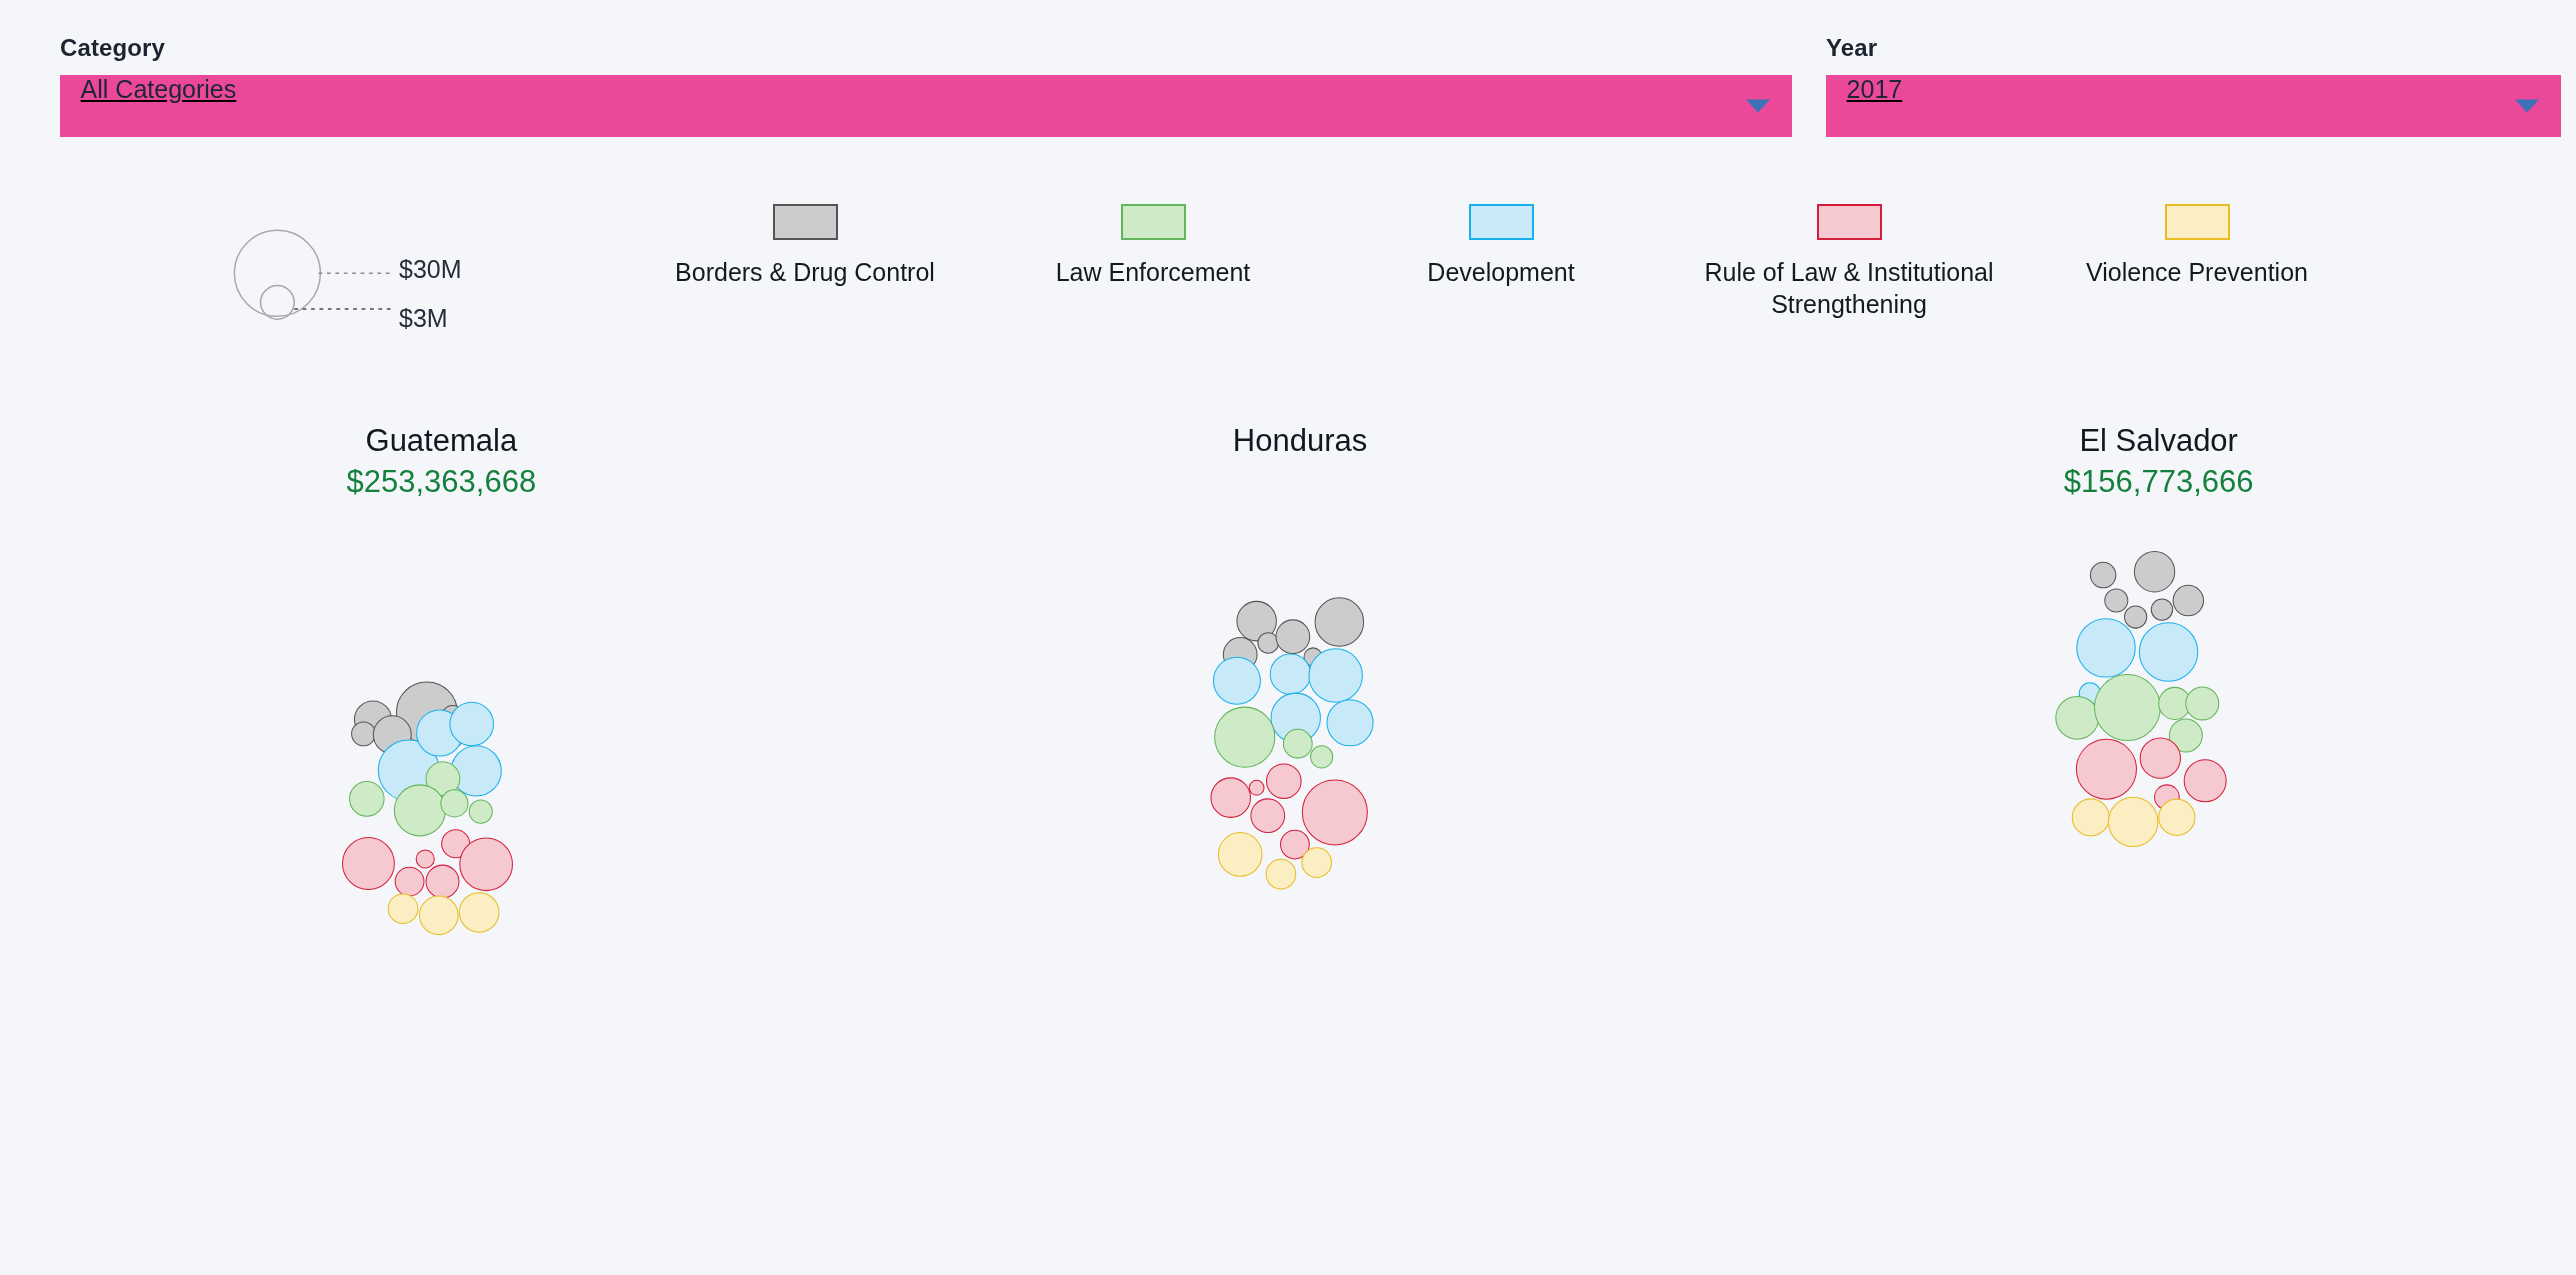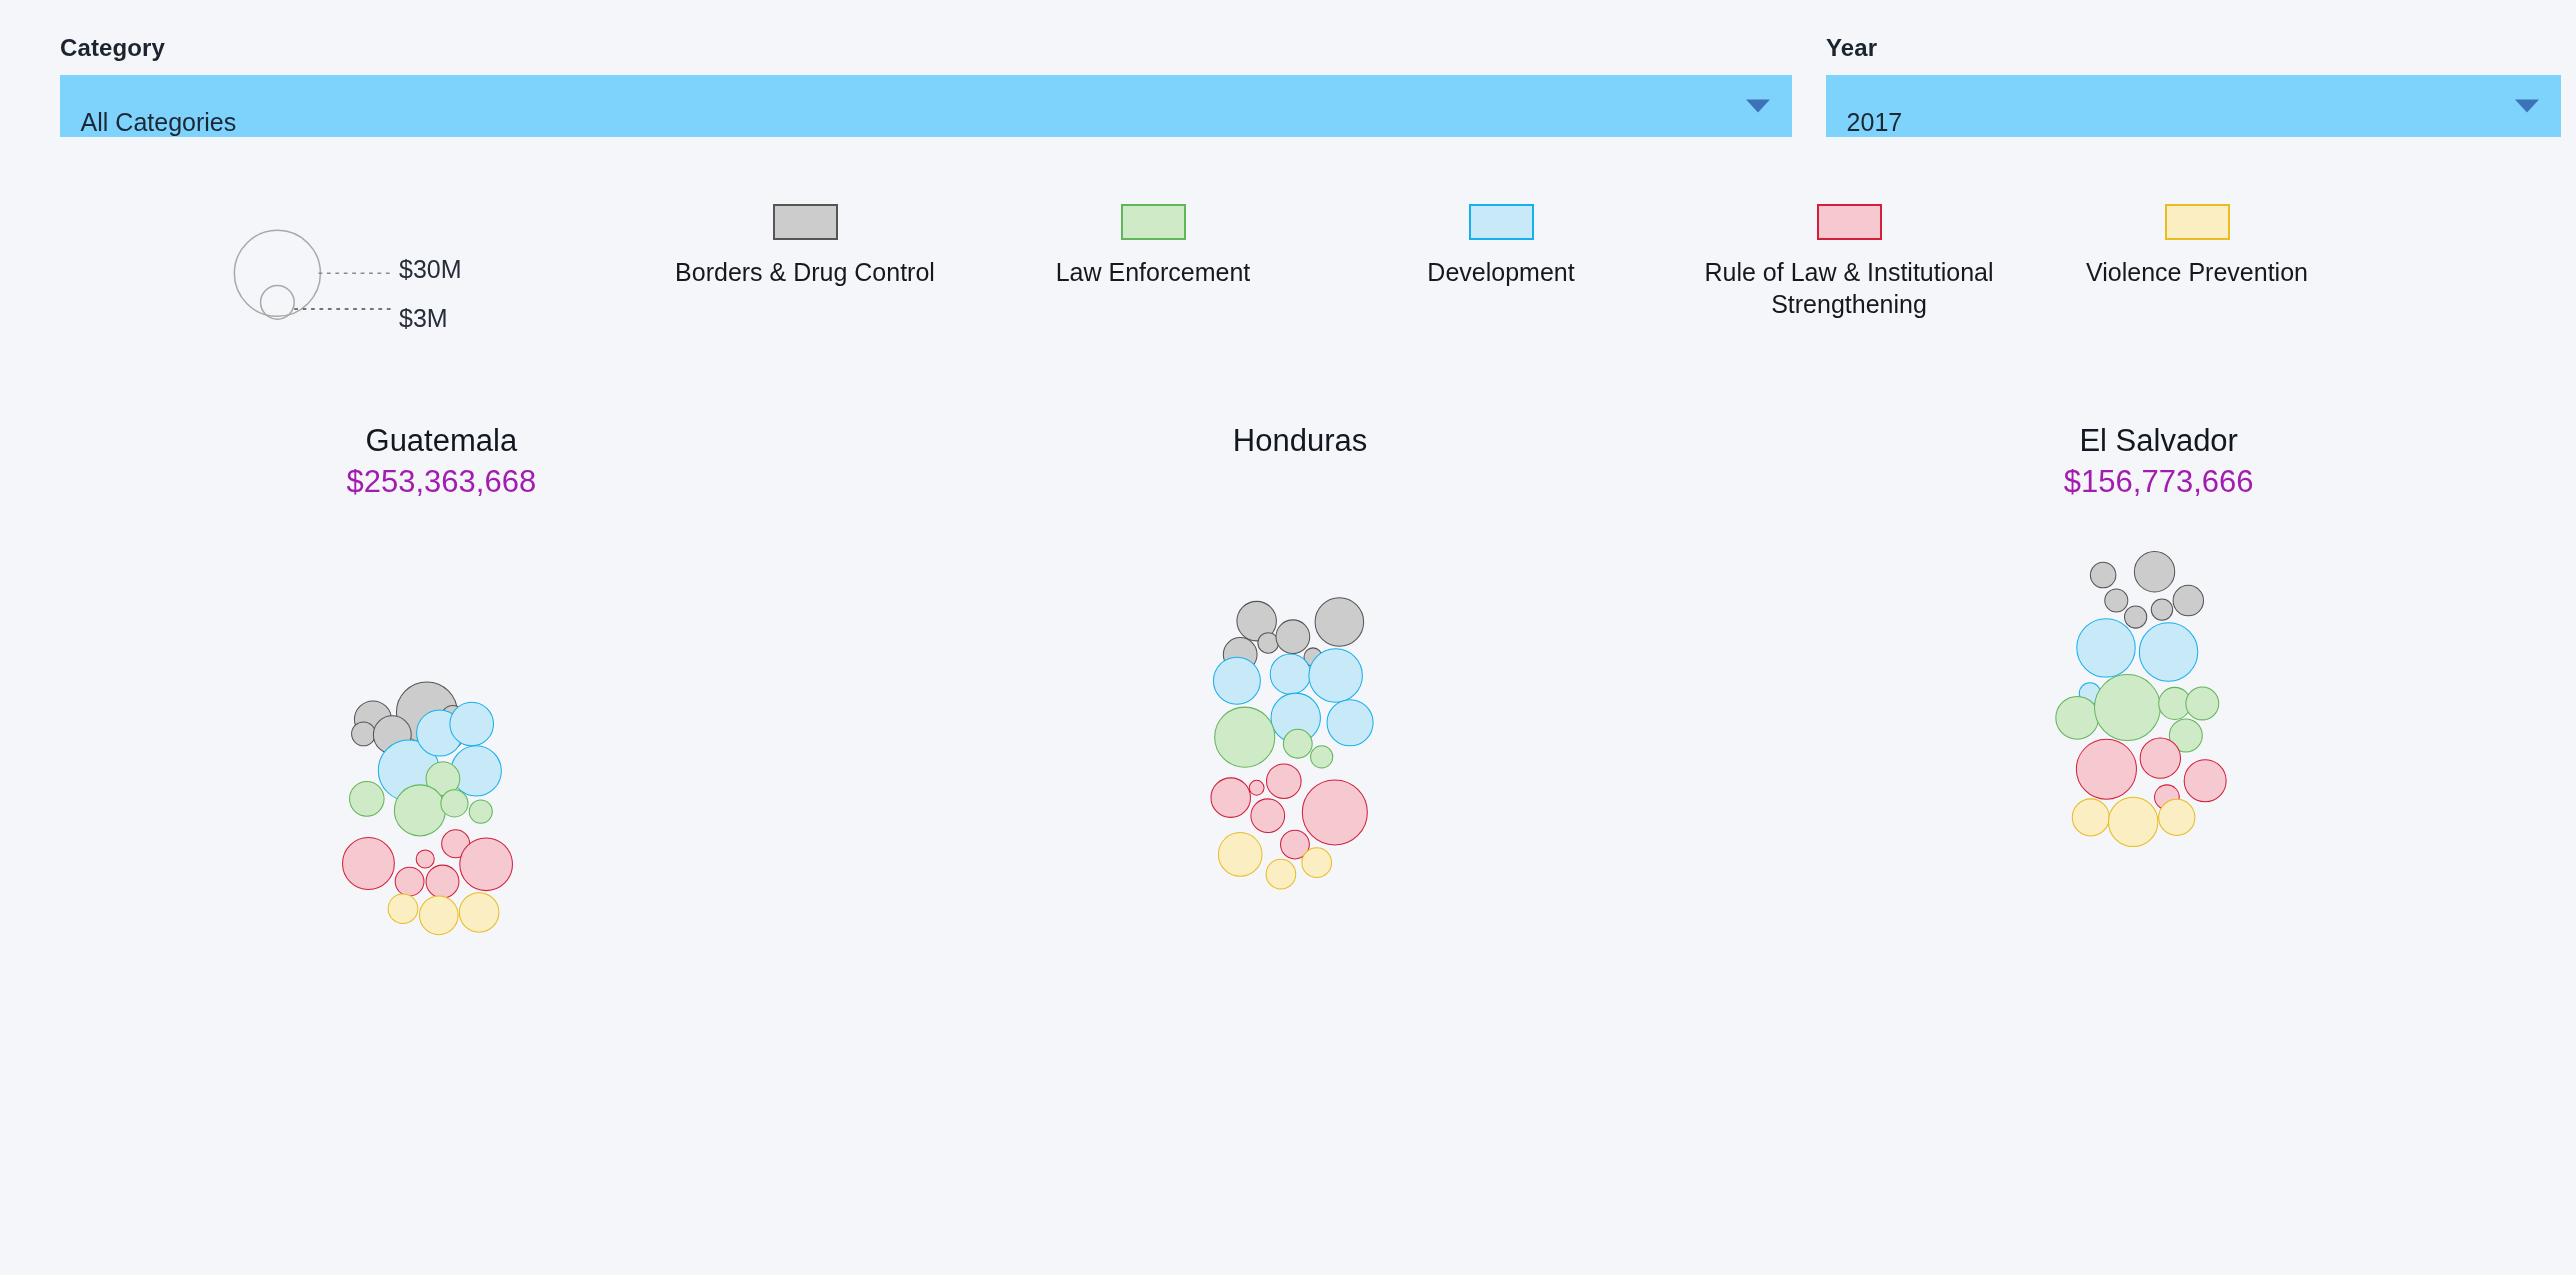--- a/index.html
+++ b/index.html
@@ -25,26 +25,27 @@
   .filter-label {
     font-size: 24px;
     font-weight: bold;
     color: #1c2430;
     margin-bottom: 13px;
     letter-spacing: 0.1px;
   }
   .select-box {
     position: relative;
     height: 62px;
-    background: #7dd3fc;
+    background: #ec4899;
     border: none;
     display: flex;
-    align-items: flex-end;
+    align-items: flex-start;
     padding: 0 20.6px;
     cursor: pointer;
+    text-decoration: underline;
   }
   .select-value {
     font-size: 25px;
     color: #1d2734;
   }
   .select-caret {
     position: absolute;
     right: 22.4px; top: 50%;
     transform: translateY(-50%);
     width: 0; height: 0;
@@ -108,21 +109,21 @@
   }
   .panel { flex: 1 1 0; position: relative; padding-left: 24px; }
   .panel-head { text-align: center; }
   .country-name {
     font-size: 31px;
     color: #111820;
     line-height: 1.18;
   }
   .country-total {
     font-size: 31px;
-    color: #a21caf;
+    color: #15803d;
     line-height: 1.42;
   }
   .bubbles {
     position: absolute;
     top: 122px; left: 0; right: 0; bottom: 0;
   }
   .bubbles svg { display: block; width: 100%; height: 100%; }
   .bub { stroke-width: 2.5; }
 </style>
 </head>

